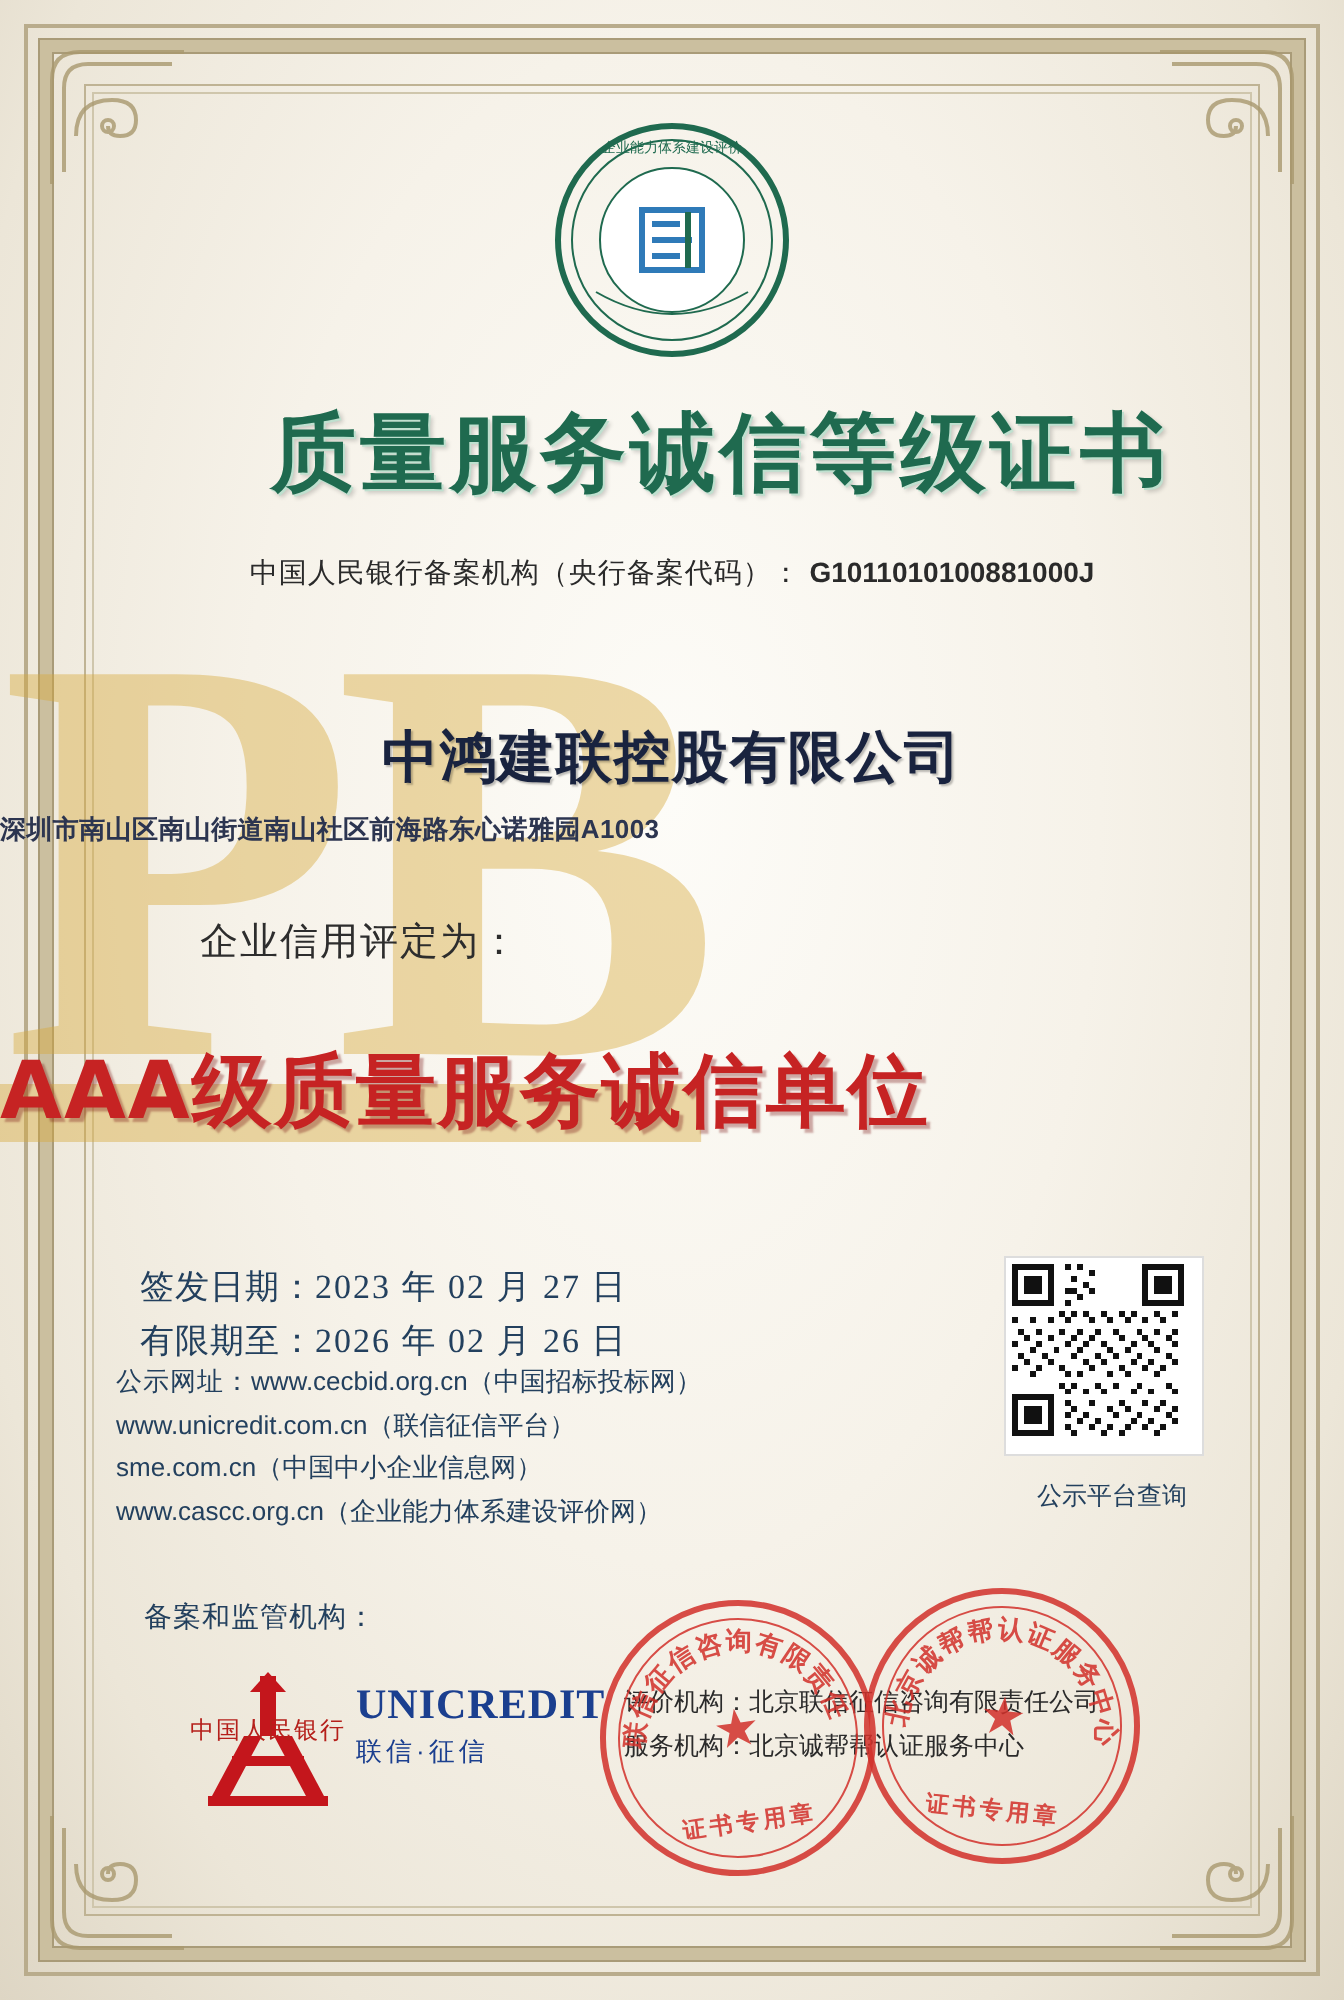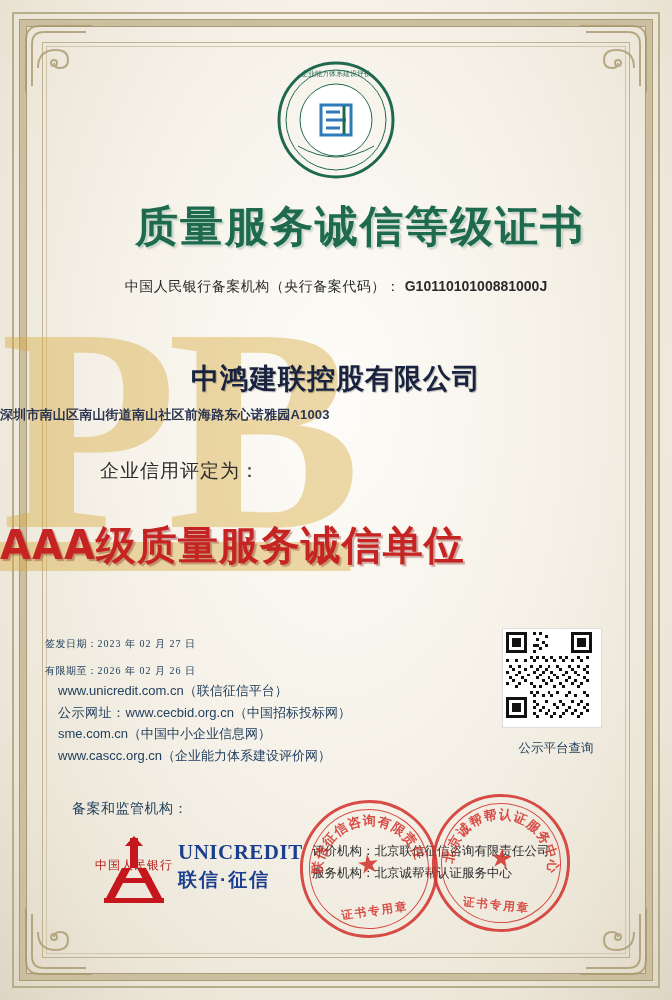--- a/index.html
+++ b/index.html
@@ -101,22 +101,22 @@
   }
   .grade{
     position:absolute;left:0;right:0;top:518px;text-align:left;
     font-family:"DejaVu Sans", sans-serif;
     font-weight:bold;font-size:40px;letter-spacing:1px;
     color:#c62323;
     text-shadow:2px 2px 1px rgba(120,20,20,.35);
   }
 
   .dates{
-    position:absolute;left:45px;top:630px;
-    font-size:10px;color:#23405e;line-height:27px;
+    position:absolute;left:70px;top:630px;
+    font-size:17px;color:#23405e;line-height:27px;
   }
   .dates .k{letter-spacing:.5px;}
   .dates .v{font-family:"Liberation Serif",serif;letter-spacing:1px;}
 
   .links{
     position:absolute;left:58px;top:680px;
     font-size:13px;color:#23405e;line-height:21.5px;
   }
   .links .lh{letter-spacing:.5px;}
 
@@ -139,21 +139,21 @@
     font-size:12px;color:#b5201b;letter-spacing:1px;
   }
   .unicredit{
     position:absolute;left:178px;top:840px;
   }
   .unicredit .en{
     font-family:"Liberation Serif",serif;font-weight:bold;
     font-size:21px;color:#1b3f8f;letter-spacing:.5px;
   }
   .unicredit .cn{
-    font-size:19px;color:#1b3f8f;letter-spacing:2px;margin-top:2px;font-weight:bold;
+    font-size:13px;color:#1b3f8f;letter-spacing:2px;margin-top:2px;
   }
 
   .orgs{
     position:absolute;left:312px;top:840px;
     font-size:12.5px;color:#2a2a2a;line-height:22px;
   }
 
   .stamp{
     position:absolute;width:132px;height:132px;border-radius:50%;
     border:3px solid #d2302a;color:#d2302a;opacity:.85;
@@ -265,24 +265,24 @@
     <div class="dates">
       <div>
         <span class="k">签发日期：</span><span class="v">2023 年 02 月 27 日</span>
       </div>
       <div>
         <span class="k">有限期至：</span><span class="v">2026 年 02 月 26 日</span>
       </div>
     </div>
 
     <div class="links">
-      <div><span>www.unicredit.com.cn（联信征信平台）</span></div>
       <div>
         <span class="lh">公示网址：</span><span>www.cecbid.org.cn（中国招标投标网）</span>
       </div>
+      <div><span>www.unicredit.com.cn（联信征信平台）</span></div>
       <div><span>sme.com.cn（中国中小企业信息网）</span></div>
       <div><span>www.cascc.org.cn（企业能力体系建设评价网）</span></div>
     </div>
 
     <div class="qr">
       <svg viewBox="0 0 29 29" width="86" height="86" shape-rendering="crispEdges">
         <rect width="29" height="29" fill="#fff"></rect>
         <g fill="#111">
           <rect x="0" y="0" width="7" height="7"></rect>
             <rect x="1" y="1" width="5" height="5" fill="#fff"></rect>

